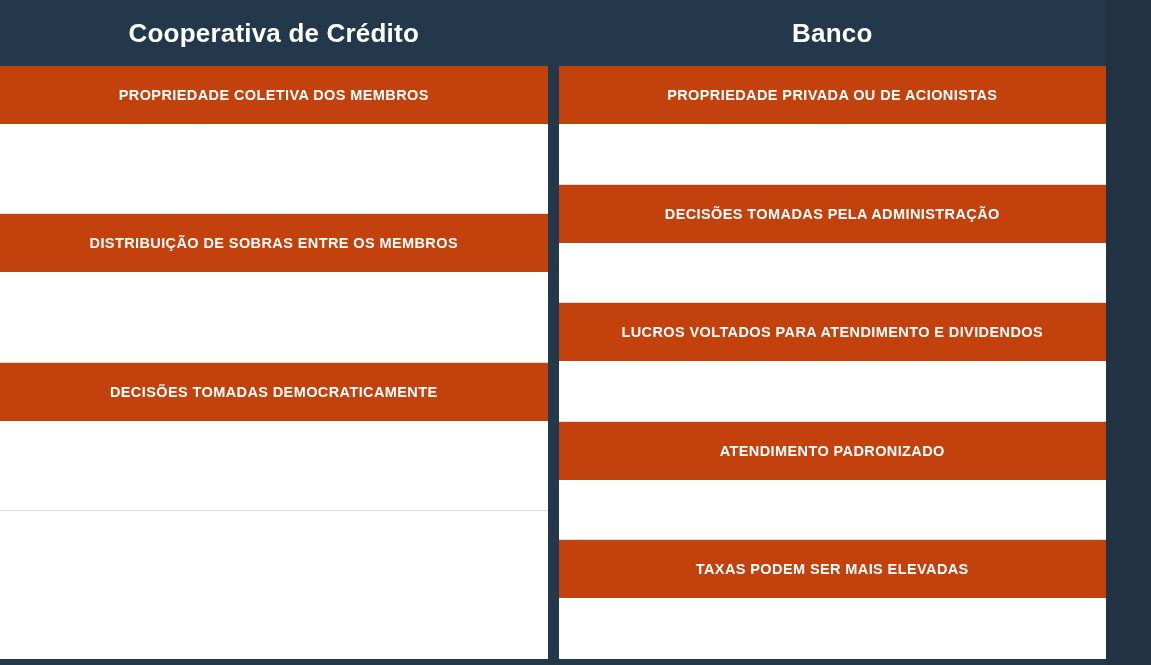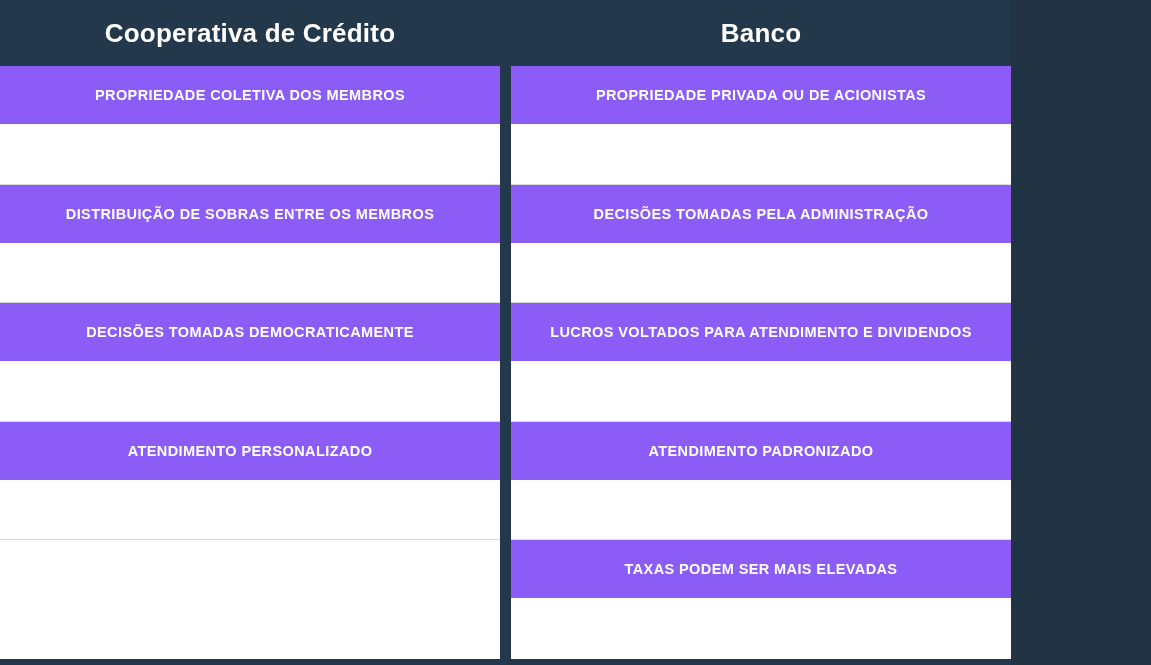--- a/index.html
+++ b/index.html
@@ -8,21 +8,21 @@
   }
   body {
     width: 1151px;
     height: 665px;
     background: #223344;
     font-family: "Liberation Sans", sans-serif;
     overflow: hidden;
   }
   .comparison {
     position: relative;
-    width: 1011px;
+    width: 1106px;
     height: 665px;
     background: #24384b;
     display: flex;
     flex-direction: column;
   }
   .header-row {
     display: flex;
     flex-direction: row;
     height: 66px;
     flex: 0 0 66px;
@@ -55,21 +55,21 @@
   .col-gap {
     flex: 0 0 11px;
     background: #24384b;
   }
   .item {
     display: flex;
     flex-direction: column;
     flex: 1 1 0;
   }
   .item-label {
-    background: #8b5cf6;
+    background: #c2410c;
     color: #ffffff;
     font-size: 14.5px;
     font-weight: bold;
     letter-spacing: 0.4px;
     text-align: center;
     display: flex;
     align-items: center;
     justify-content: center;
     height: 58px;
     flex: 0 0 58px;
@@ -110,24 +110,20 @@
       </div>
       <div class="item">
         <div class="item-label">DISTRIBUIÇÃO DE SOBRAS ENTRE OS MEMBROS</div>
         <div class="item-blank"></div>
       </div>
       <div class="item">
         <div class="item-label">DECISÕES TOMADAS DEMOCRATICAMENTE</div>
         <div class="item-blank"></div>
       </div>
       <div class="item">
-        <div class="item-label">ATENDIMENTO PERSONALIZADO</div>
-        <div class="item-blank"></div>
-      </div>
-      <div class="item">
         <div class="item-blank"></div>
       </div>
     </div>
 
     <div class="col-gap"></div>
 
     <div class="column">
       <div class="item">
         <div class="item-label">PROPRIEDADE PRIVADA OU DE ACIONISTAS</div>
         <div class="item-blank"></div>

